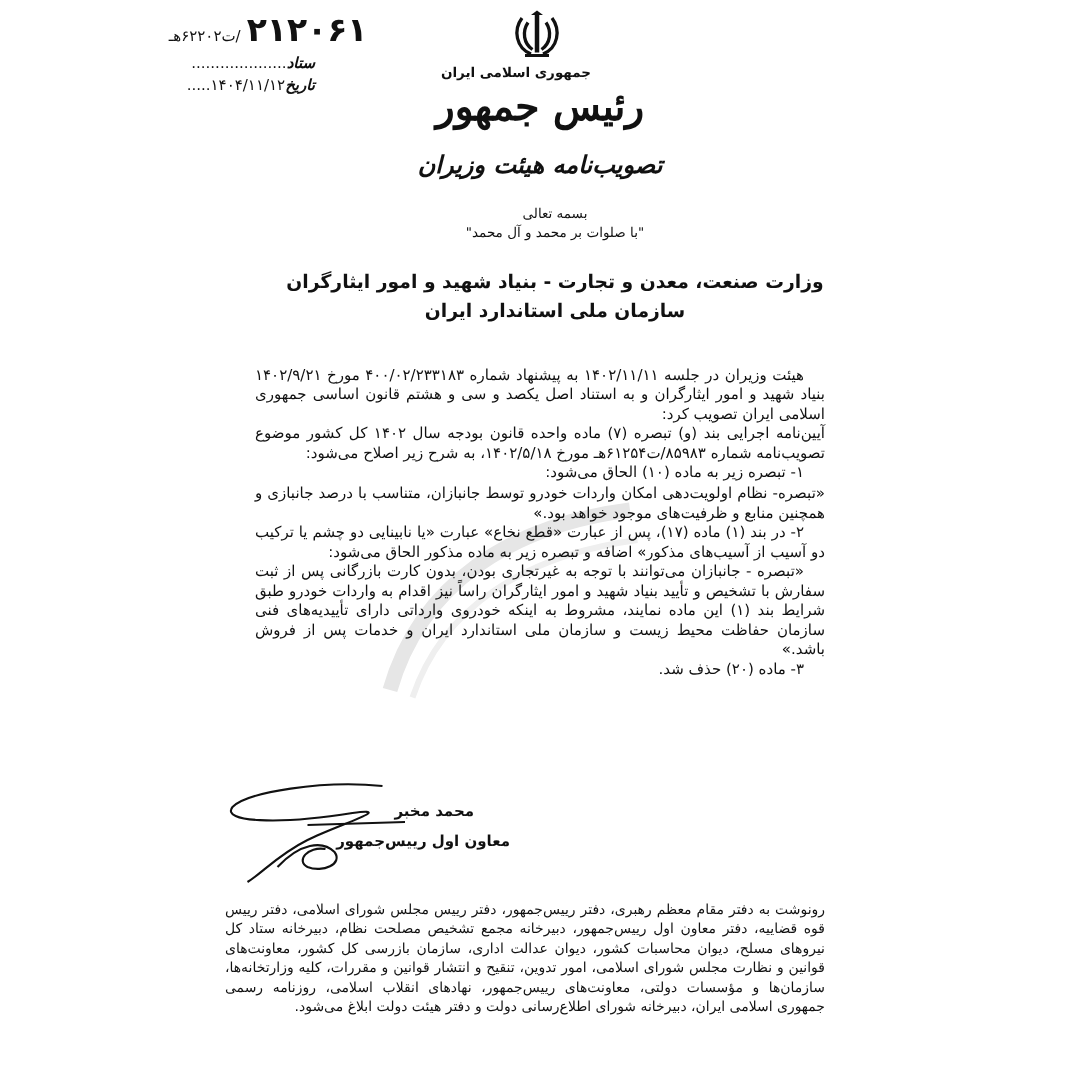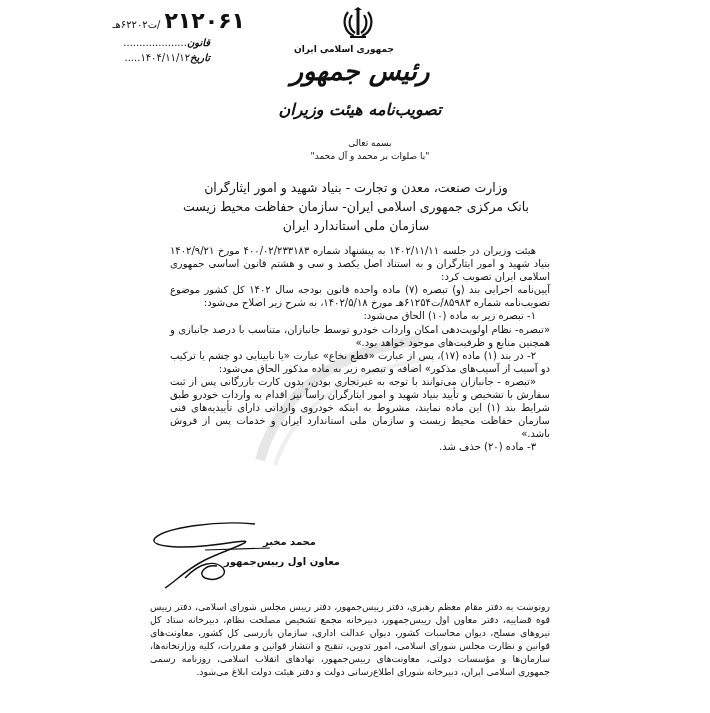--- a/index.html
+++ b/index.html
@@ -14,27 +14,27 @@
     .ref-big { font-size: 22px; font-weight: bold; letter-spacing: 2px; }
     .ref-small { font-size: 10px; margin-right: 4px; text-align: center; }
     .ref-label { font-size: 10px; font-weight: bold; font-style: italic; }
     .ref-dots { font-size: 10px; letter-spacing: 0px; }
     .ref-row2 { margin-top: 4px; padding-right: 35px; }
     .ref-row3 { margin-top: 4px; padding-right: 35px; }
 
     
     .emblem { left: 340px; top: 6px; width: 36px; height: 34px; }
     .hdr-republic { left: 284px; top: 44px; width: 120px; text-align: center; font-size: 9px; font-weight: bold; }
-    .hdr-president { left: 290px; top: 56px; width: 140px; text-align: center; font-family: "DejaVu Serif", serif; font-size: 26px; font-weight: bold; font-style: italic; }
+    .hdr-president { left: 290px; top: 56px; width: 140px; text-align: center; font-family: "DejaVu Serif", serif; font-size: 26px; font-weight: bold; }
     .hdr-cabinet { left: 270px; top: 100px; width: 180px; text-align: center; font-family: "DejaVu Serif", serif; font-size: 16px; font-weight: bold; font-style: italic; }
 
     .basmala { left: 260px; top: 138px; width: 220px; text-align: center; font-size: 9px; }
     .salawat { left: 240px; top: 151px; width: 260px; text-align: center; font-size: 9px; }
 
-    .addressees { left: 136px; top: 178px; width: 440px; text-align: center; font-size: 12.5px; font-weight: normal; line-height: 19px; }
+    .addressees { left: 150px; top: 178px; width: 440px; text-align: center; font-size: 12.5px; font-weight: bold; line-height: 19px; }
 
     .body-text { left: 170px; top: 244px; width: 380px; font-size: 10px; line-height: 13.1px; text-align: justify; text-align-last: right; }
     .body-text p { margin: 0; }
     .body-text .indent { text-indent: 14px; }
 
     .sig-name { left: 256px; top: 536px; width: 60px; text-align: right; font-size: 10px; font-weight: bold; }
     .sig-title { left: 210px; top: 556px; width: 130px; text-align: right; font-size: 10px; font-weight: bold; }
     .signature { left: 145px; top: 520px; width: 140px; height: 70px; }
 
     .cc-text { left: 150px; top: 600px; width: 400px; font-size: 9.3px; line-height: 13px; text-align: justify; text-align-last: right; }
@@ -44,21 +44,21 @@
   </style>
 </head>
 <body>
 
 <div class="abs ref-block">
   <div class="ref-line">
     <span class="ref-big">۲۱۲۰۶۱</span>
     <span class="ref-small">/ت۶۲۲۰۲هـ</span>
   </div>
   <div class="ref-line ref-row2">
-    <span class="ref-label">قانون</span>
+    <span class="ref-label">ستاد</span>
     <span class="ref-dots">....................</span>
   </div>
   <div class="ref-line ref-row3">
     <span class="ref-label">تاریخ</span>
     <span class="ref-dots">۱۴۰۴/۱۱/۱۲.....</span>
   </div>
 </div>
 
 <div class="abs emblem">
   <svg width="36" height="34" viewBox="0 0 36 34">
@@ -76,21 +76,20 @@
 
 <div class="abs hdr-republic rtl">جمهوری اسلامی ایران</div>
 <div class="abs hdr-president rtl">رئیس جمهور</div>
 <div class="abs hdr-cabinet rtl">تصویب‌نامه هیئت وزیران</div>
 
 <div class="abs basmala rtl">بسمه تعالی</div>
 <div class="abs salawat rtl">"با صلوات بر محمد و آل محمد"</div>
 
 <div class="abs addressees rtl">
   <div>وزارت صنعت، معدن و تجارت - بنیاد شهید و امور ایثارگران</div>
-  <div>بانک مرکزی جمهوری اسلامی ایران- سازمان حفاظت محیط زیست</div>
   <div>سازمان ملی استاندارد ایران</div>
 </div>
 
 <div class="abs watermark">
   <svg width="180" height="140" viewBox="0 0 180 140">
     <path d="M10 130 C30 60 90 20 170 10" fill="none" stroke="#e6e6e6" stroke-width="10"></path>
     <path d="M25 135 C45 75 100 40 175 30" fill="none" stroke="#efefef" stroke-width="4"></path>
   </svg>
 </div>
 

